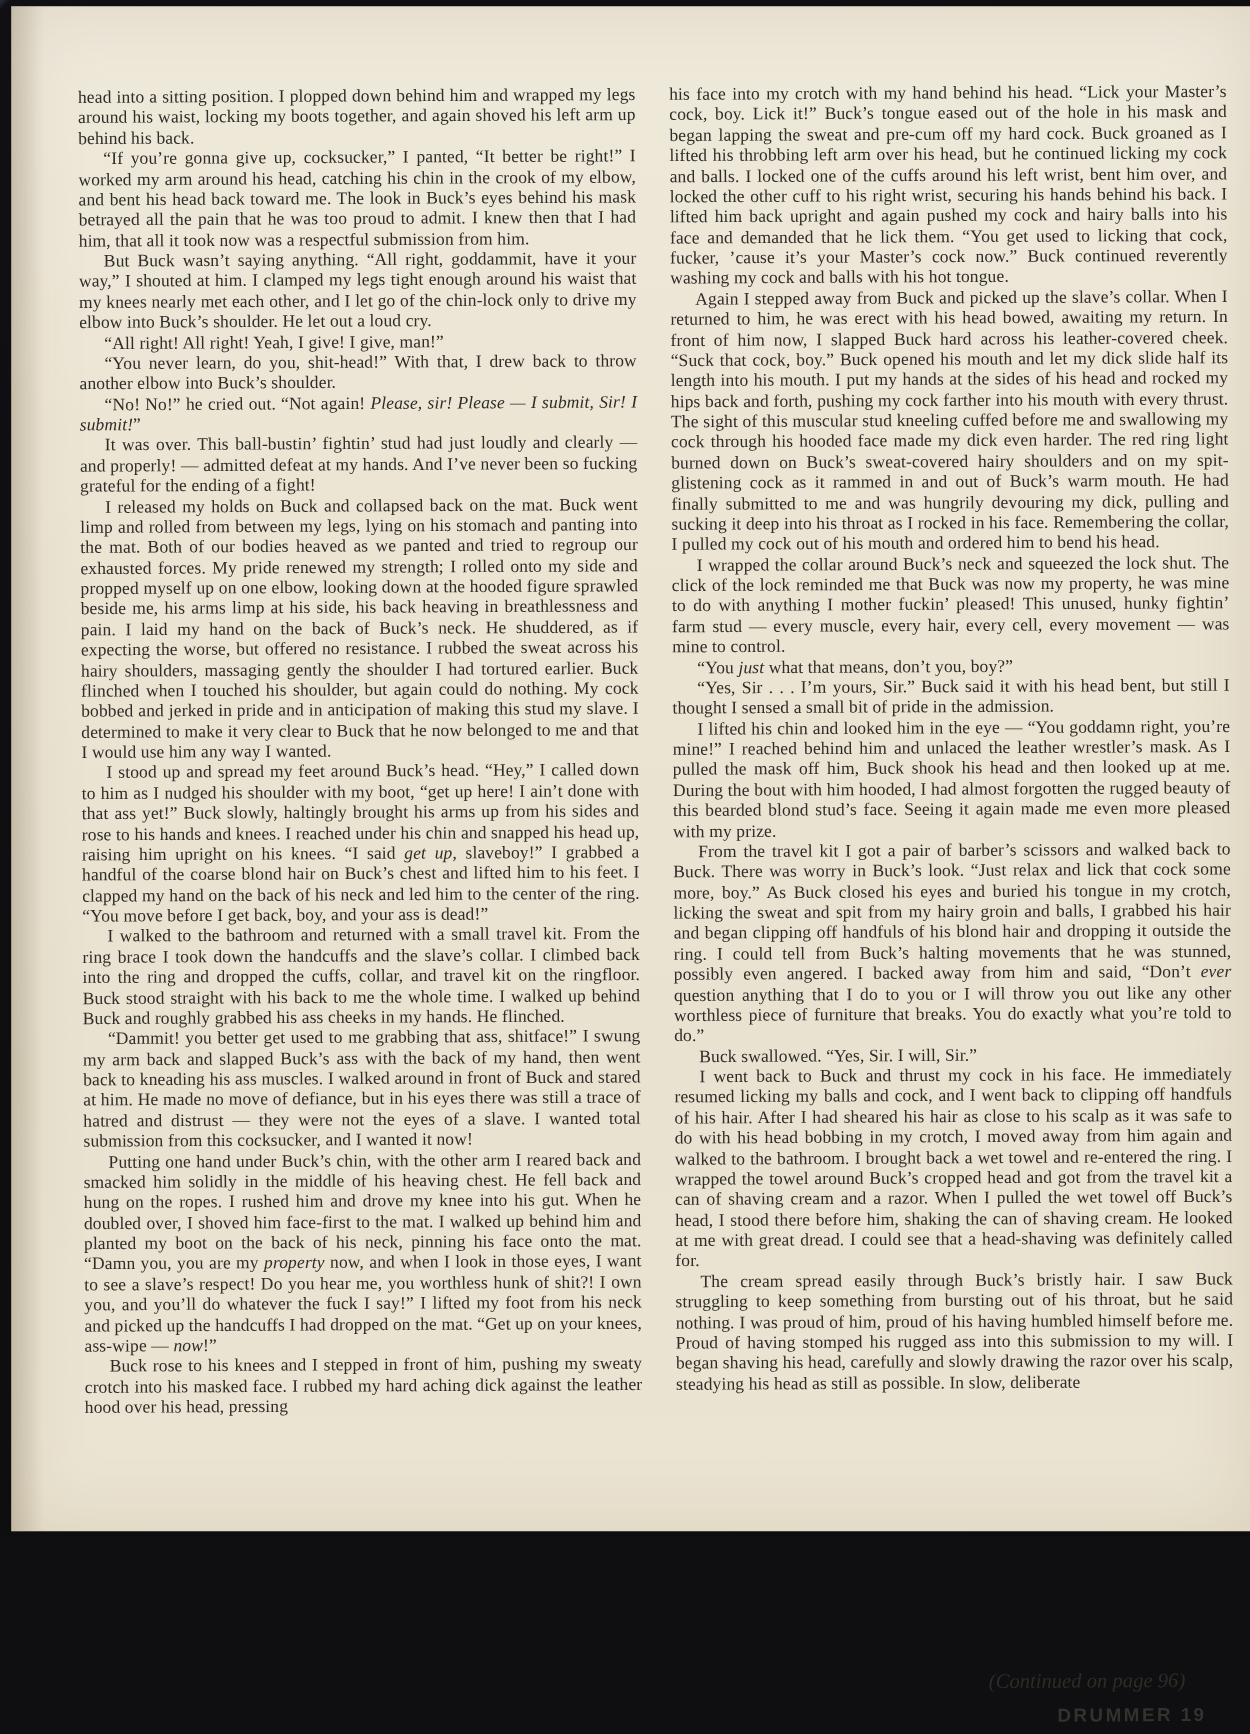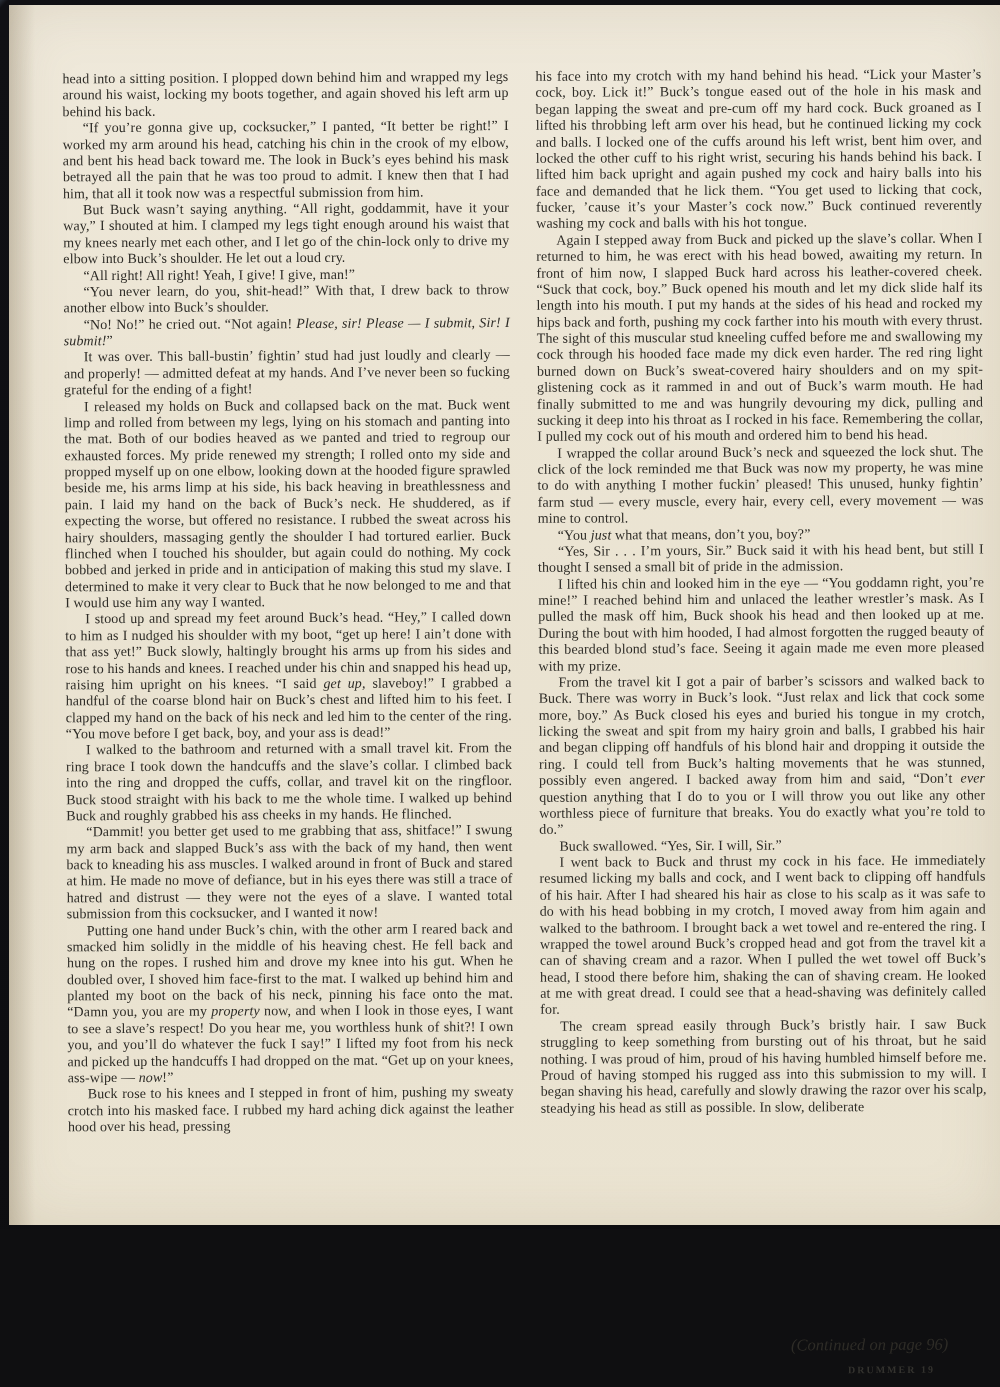--- a/index.html
+++ b/index.html
@@ -57,25 +57,25 @@
     position: absolute;
     right: 52px;
     top: 1330px;
     font-style: italic;
     font-size: 16.5px;
     color: #2e2c27;
     transform: rotate(-0.3deg);
   }
   .folio {
     position: absolute;
-    right: 65px;
+    right: 35px;
     top: 1359px;
-    font-family: Liberation Serif, serif;
+    font-family: Liberation Sans, sans-serif;
     font-weight: bold;
-    font-size: 10px;
+    font-size: 15px;
     letter-spacing: 2px;
     color: #33322e;
     transform: rotate(-0.3deg);
   }
 </style>
 </head>
 <body>
 
 <div class="scan-bg">
   <div class="paper">

